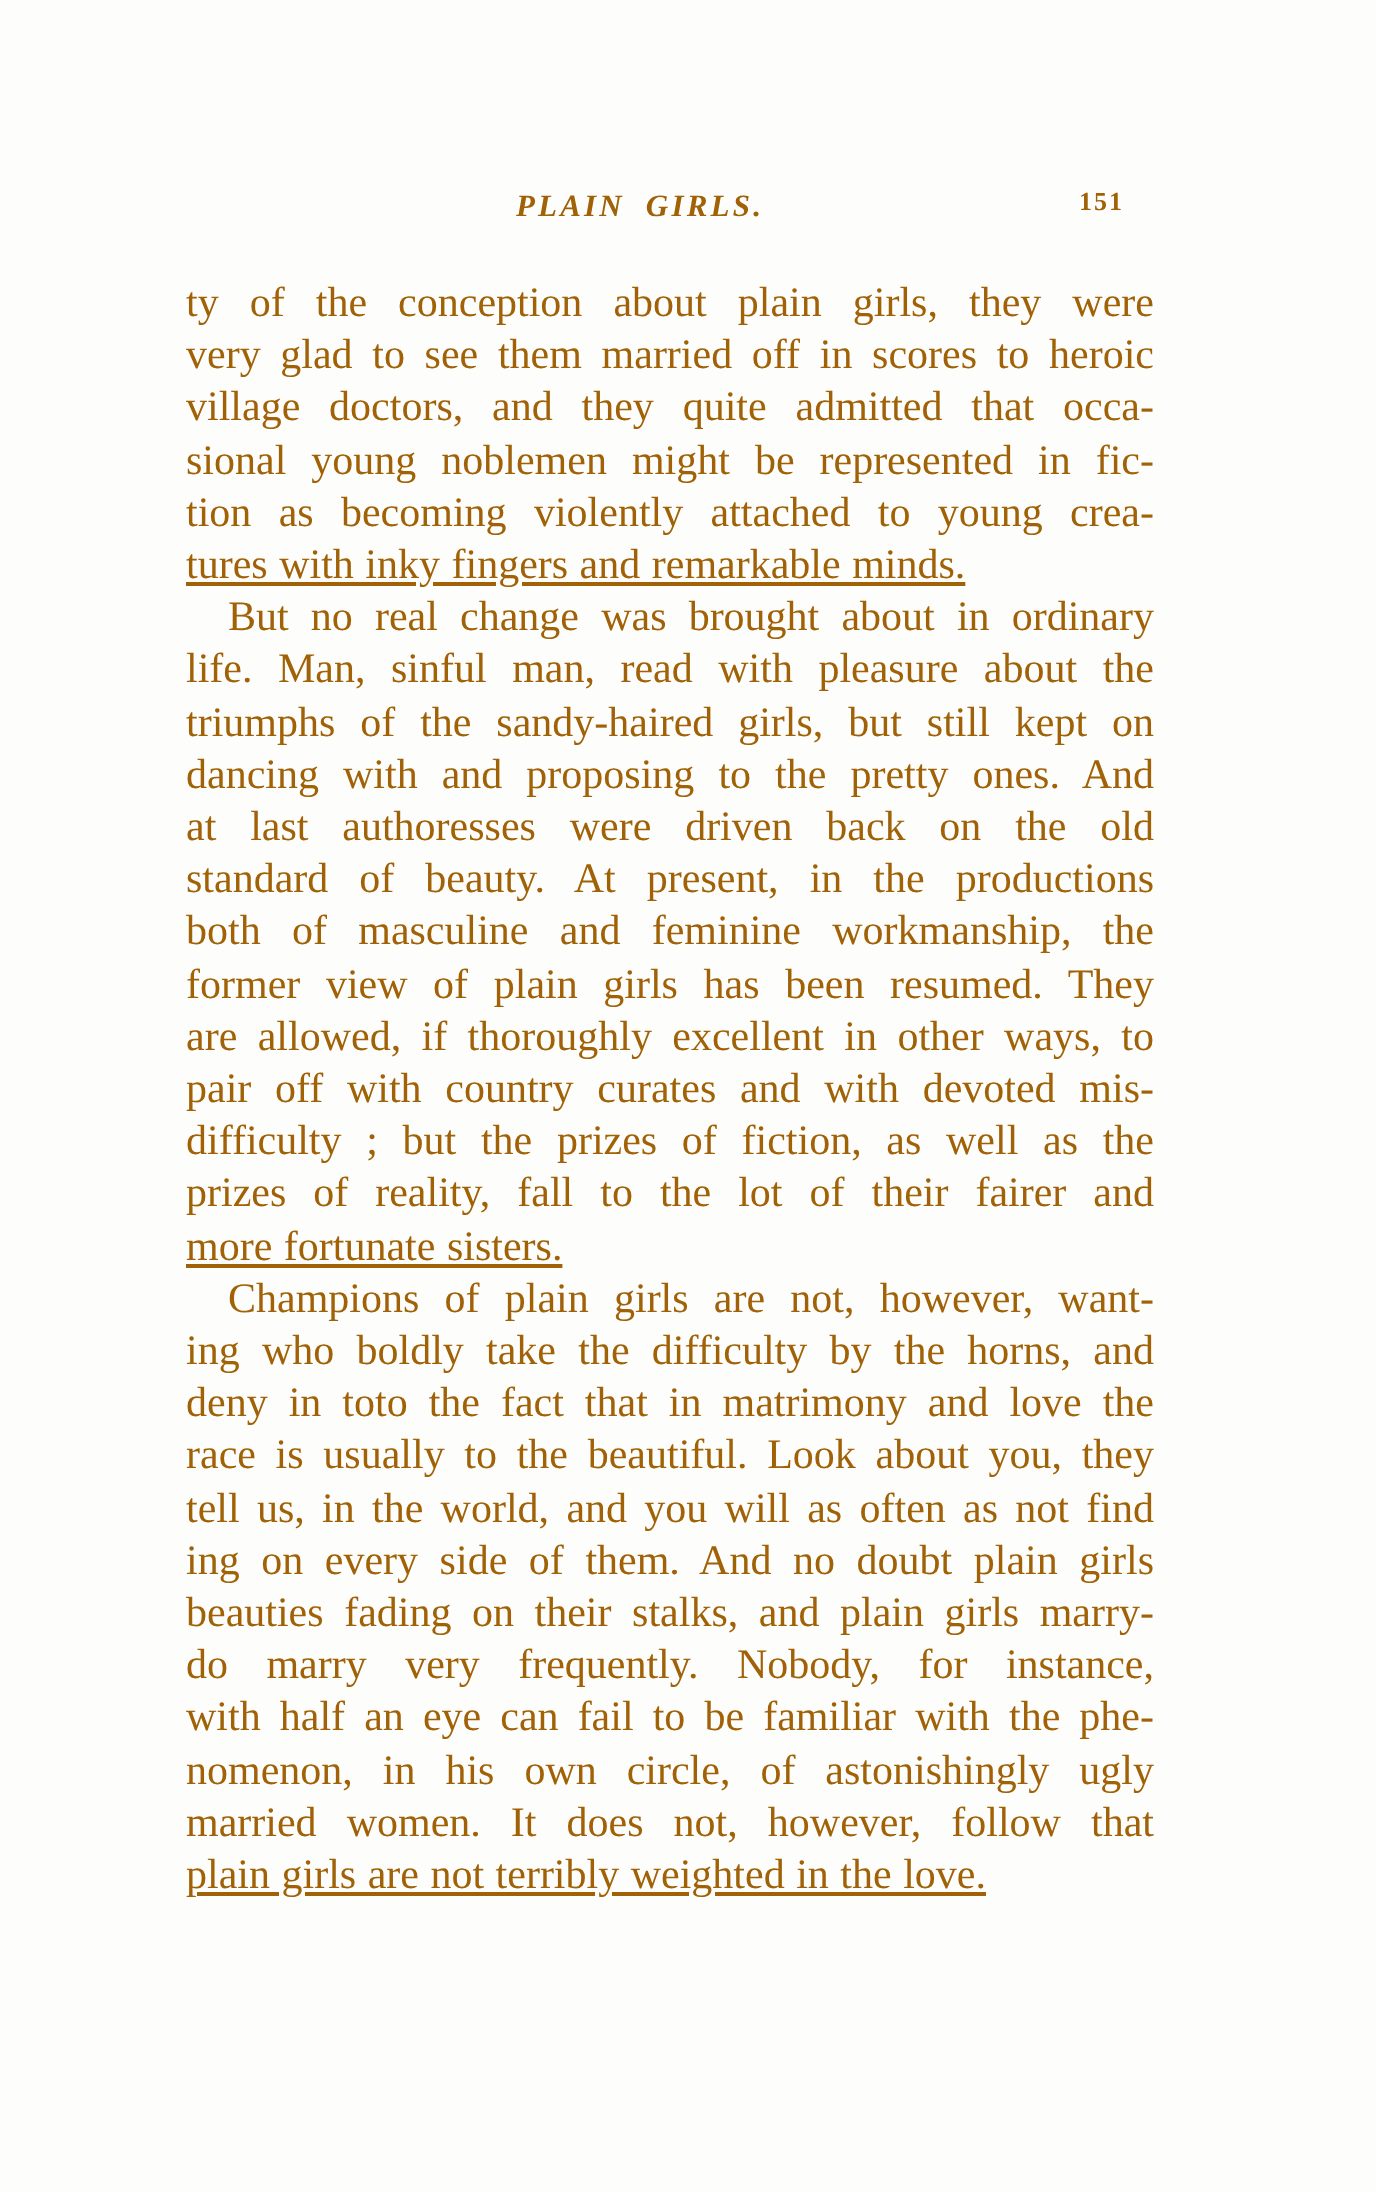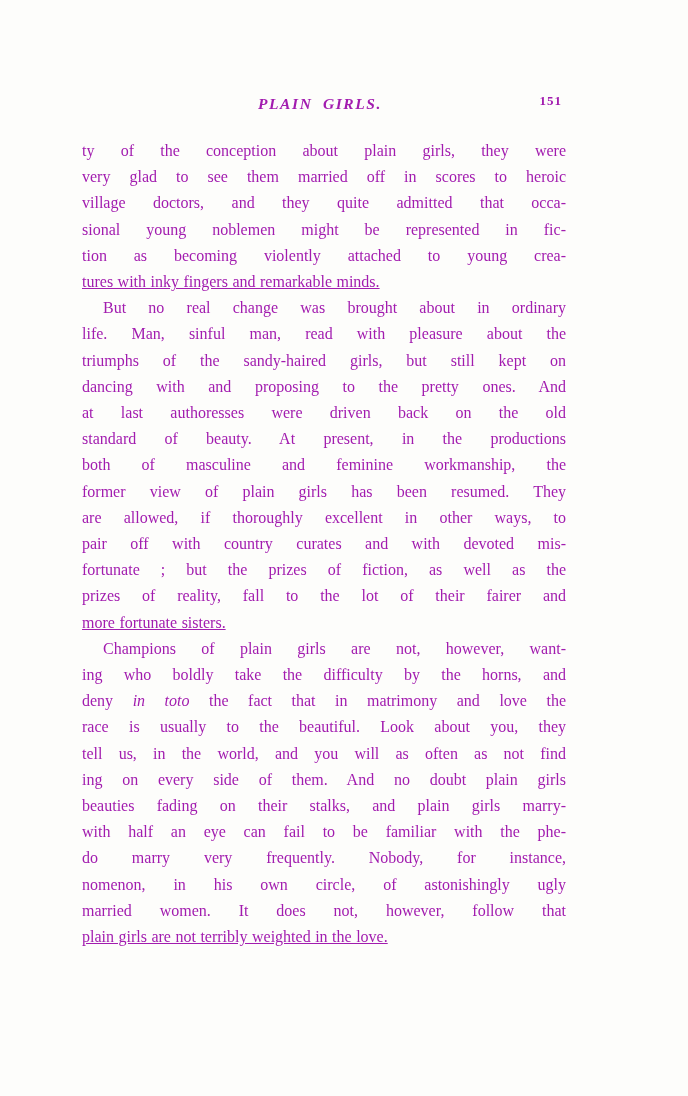--- a/index.html
+++ b/index.html
@@ -8,21 +8,21 @@
     width: 688px;
     height: 1096px;
     overflow: hidden;
     font-family: "Liberation Serif", "DejaVu Serif", serif;
   }
   .page {
     position: relative;
     width: 688px;
     height: 1096px;
     background: #fdfdfb;
-    color: #a21caf;
+    color: #a16207;
   }
   .running-header {
     position: absolute;
     top: 95px;
     left: 78px;
     width: 484px;
     height: 22px;
   }
   .running-title {
     position: absolute;
@@ -39,40 +39,39 @@
     position: absolute;
     right: 0;
     top: -2px;
     font-size: 13px;
     font-weight: bold;
     letter-spacing: 1px;
   }
   .text-block {
     position: absolute;
     top: 138px;
-    left: 82px;
+    left: 93px;
     width: 484px;
-    font-size: 16px;
+    font-size: 21px;
     line-height: 26.2px;
     word-spacing: 0.5px;
   }
   .line {
     text-align: justify;
     text-align-last: justify;
   }
   .line.last {
     text-align: left;
     text-align-last: left;
     text-decoration: underline;
   }
   .para.indent .line:first-child {
     text-indent: 21px;
   }
   .run.it {
-    font-style: italic;
   }
 </style>
 </head>
 <body>
 
 <div class="page">
   <div class="running-header">
     <span class="running-title">PLAIN GIRLS.</span>
     <span class="page-number">151</span>
   </div>
@@ -89,32 +88,32 @@
         <div class="line"><span class="run">But no real change was brought about in ordinary</span></div>
         <div class="line"><span class="run">life.  Man, sinful man, read with pleasure about the</span></div>
         <div class="line"><span class="run">triumphs of the sandy-haired girls, but still kept on</span></div>
         <div class="line"><span class="run">dancing with and proposing to the pretty ones.  And</span></div>
         <div class="line"><span class="run">at last authoresses were driven back on the old</span></div>
         <div class="line"><span class="run">standard of beauty.  At present, in the productions</span></div>
         <div class="line"><span class="run">both of masculine and feminine workmanship, the</span></div>
         <div class="line"><span class="run">former view of plain girls has been resumed.  They</span></div>
         <div class="line"><span class="run">are allowed, if thoroughly excellent in other ways, to</span></div>
         <div class="line"><span class="run">pair off with country curates and with devoted mis-</span></div>
-        <div class="line"><span class="run">fortunate ; but the prizes of fiction, as well as the</span></div>
+        <div class="line"><span class="run">difficulty ; but the prizes of fiction, as well as the</span></div>
         <div class="line"><span class="run">prizes of reality, fall to the lot of their fairer and</span></div>
         <div class="line last"><span class="run">more fortunate sisters.</span></div>
       </div>
       <div class="para indent">
         <div class="line"><span class="run">Champions of plain girls are not, however, want-</span></div>
         <div class="line"><span class="run">ing who boldly take the difficulty by the horns, and</span></div>
         <div class="line"><span class="run">deny </span><span class="run it">in toto</span><span class="run"> the fact that in matrimony and love the</span></div>
         <div class="line"><span class="run">race is usually to the beautiful.  Look about you, they</span></div>
         <div class="line"><span class="run">tell us, in the world, and you will as often as not find</span></div>
         <div class="line"><span class="run">ing on every side of them.  And no doubt plain girls</span></div>
         <div class="line"><span class="run">beauties fading on their stalks, and plain girls marry-</span></div>
+        <div class="line"><span class="run">do marry very frequently.  Nobody, for instance,</span></div>
         <div class="line"><span class="run">with half an eye can fail to be familiar with the phe-</span></div>
-        <div class="line"><span class="run">do marry very frequently.  Nobody, for instance,</span></div>
         <div class="line"><span class="run">nomenon, in his own circle, of astonishingly ugly</span></div>
         <div class="line"><span class="run">married women.  It does not, however, follow that</span></div>
         <div class="line last"><span class="run">plain girls are not terribly weighted in the love.</span></div>
       </div>
     </div>
 </div>
 
 </body></html>

